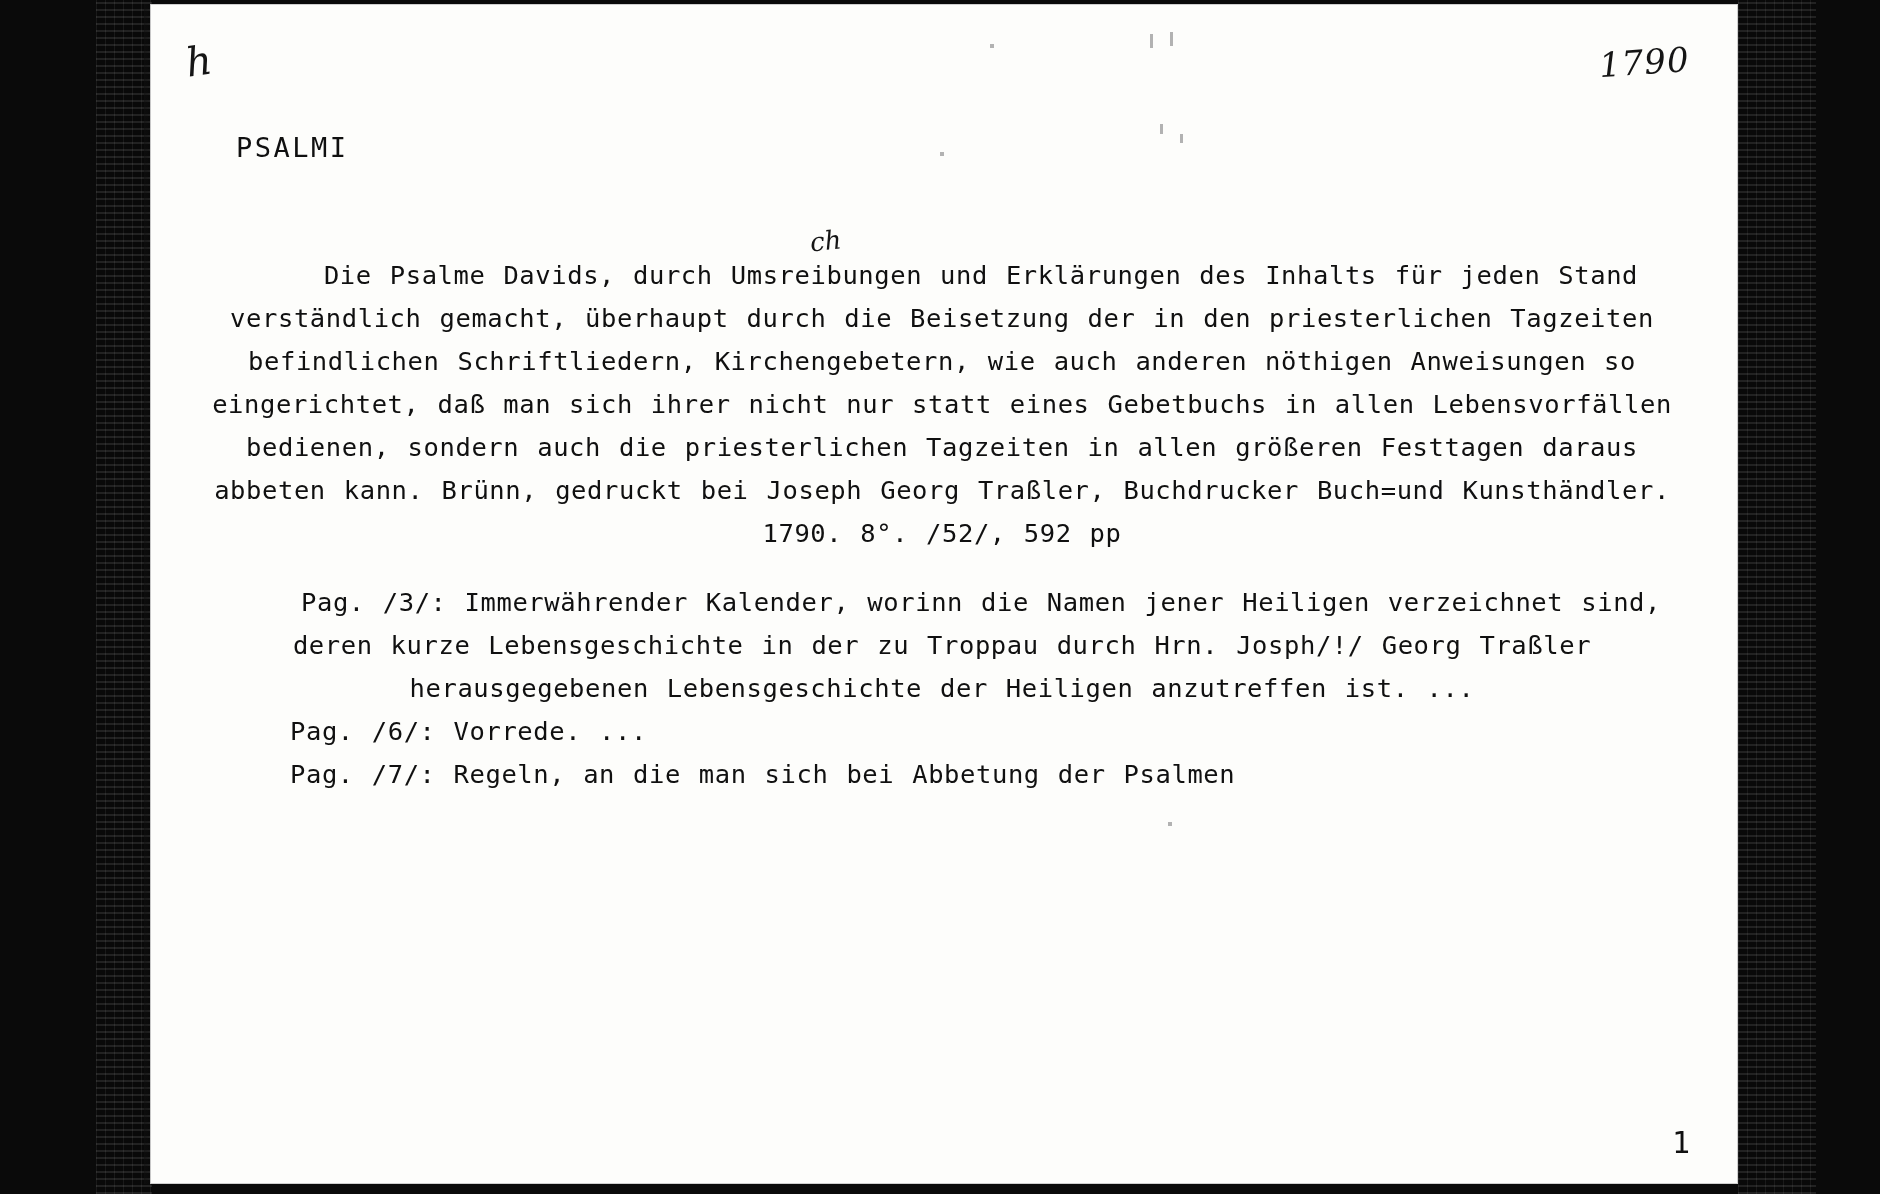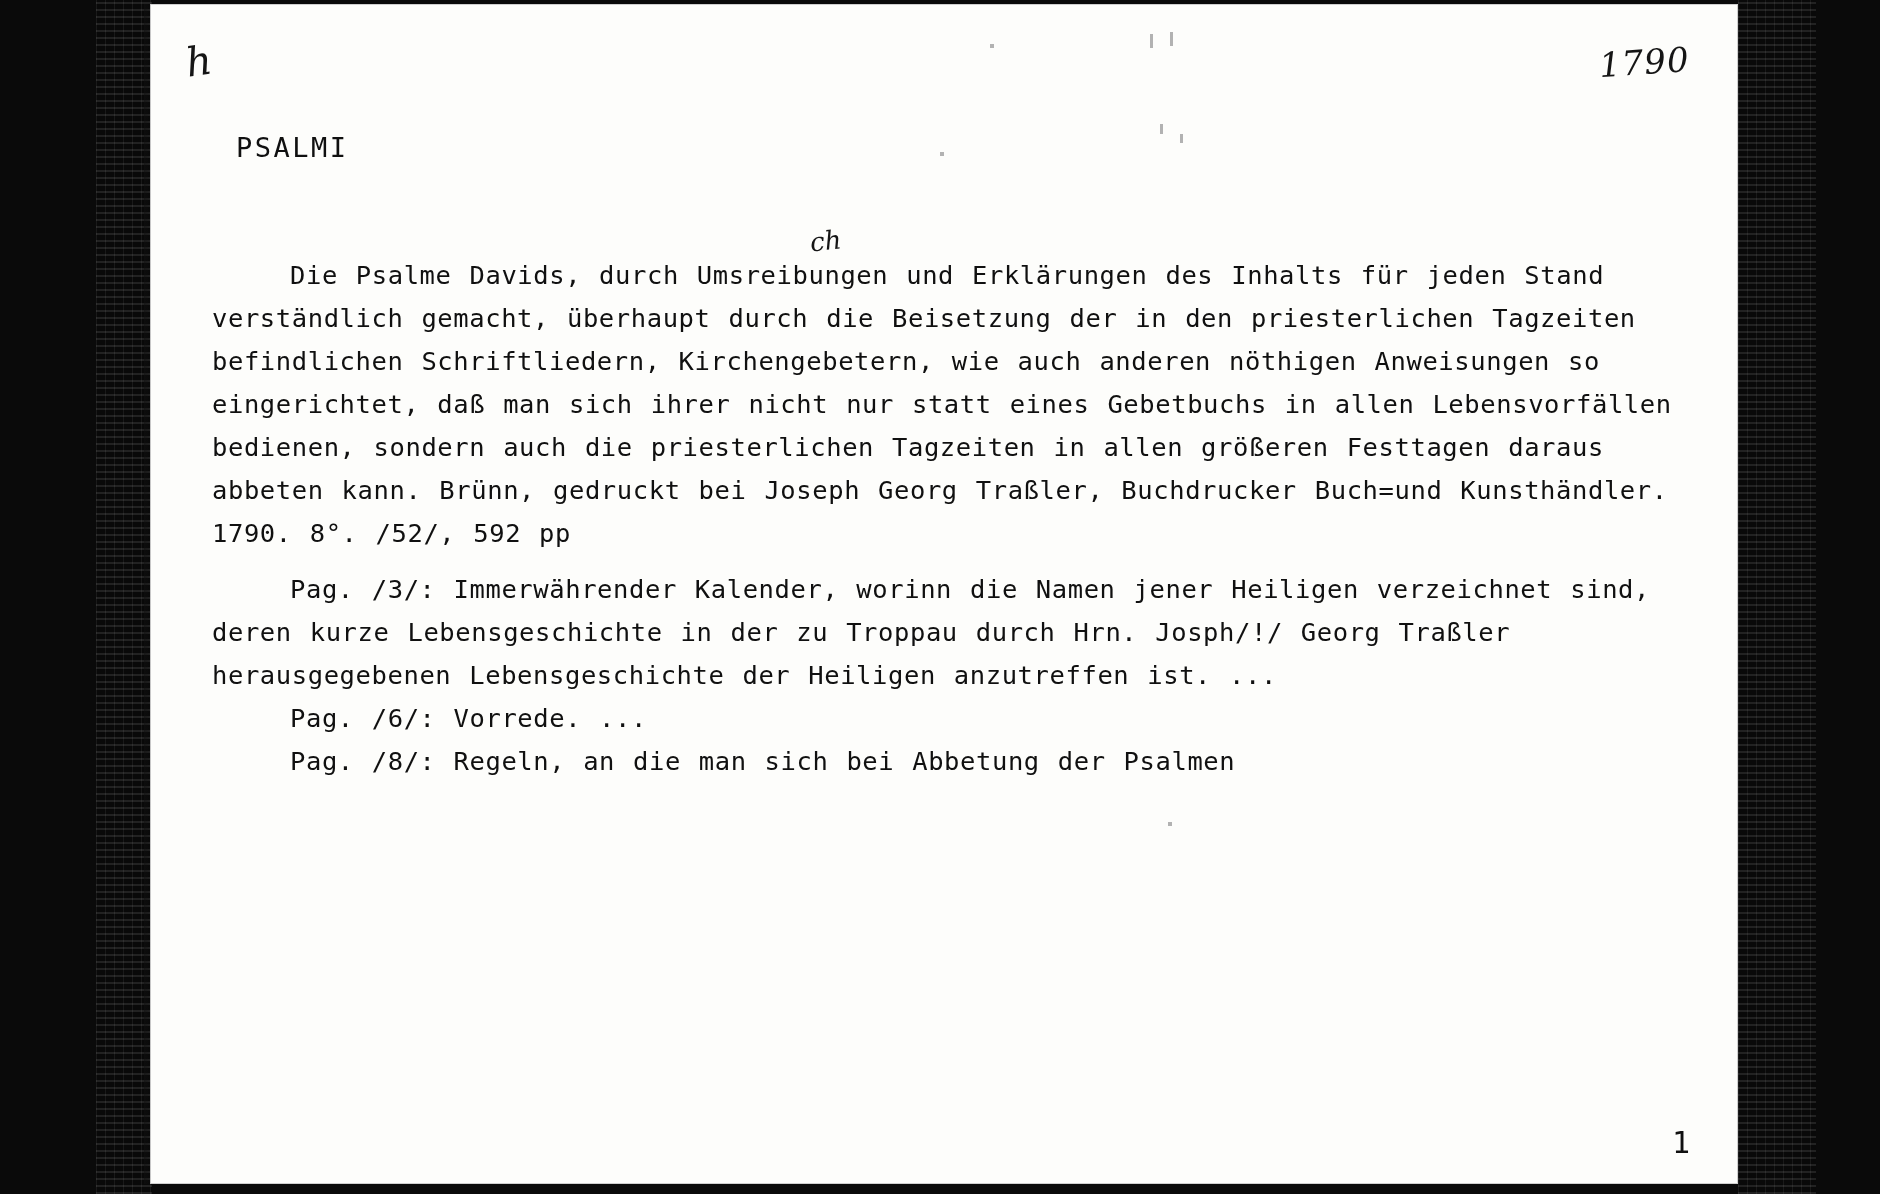--- a/index.html
+++ b/index.html
@@ -115,25 +115,25 @@
     position: absolute;
     left: 62px;
     top: 250px;
     width: 1460px;
   }
 
   .para {
     font-size: 25.5px;
     line-height: 43px;
     letter-spacing: 0.6px;
-    text-align: left;
+    text-align: center;
     white-space: pre-wrap;
     word-spacing: 2px;
   }
-  .para + .para { margin-top: 13px; }
+  .para + .para { margin-top: 26px; }
   .indent { display: inline-block; width: 78px; }
 
   .entry-line {
     font-size: 25.5px;
     line-height: 43px;
     letter-spacing: 0.6px;
     white-space: pre-wrap;
     word-spacing: 2px;
   }
 
@@ -172,21 +172,21 @@
       <div class="hand mark-ch">ch</div>
 
       <div class="body-block">
 
         <div class="para"><span class="indent"></span><span>Die Psalme Davids, durch Umsreibungen und Erklärungen des Inhalts für jeden Stand verständlich gemacht, überhaupt durch die Beisetzung der in den priesterlichen Tagzeiten befindlichen Schriftliedern, Kirchengebetern, wie auch anderen nöthigen Anweisungen so eingerichtet, daß man sich ihrer nicht nur statt eines Gebetbuchs in allen Lebensvorfällen bedienen, sondern auch die priesterlichen Tagzeiten in allen größeren Festtagen daraus abbeten kann. Brünn, gedruckt bei Joseph Georg Traßler, Buchdrucker Buch=und Kunsthändler. 1790. 8°. /52/, 592 pp</span></div>
 
         <div class="para"><span class="indent"></span><span>Pag. /3/: Immerwährender Kalender, worinn die Namen jener Heiligen verzeichnet sind, deren kurze Lebensgeschichte in der zu Troppau durch Hrn. Josph/!/ Georg Traßler herausgegebenen Lebensgeschichte der Heiligen anzutreffen ist. ...</span></div>
 
         <div class="entry-line"><span class="indent"></span><span>Pag. /6/: Vorrede. ...</span></div>
 
-        <div class="entry-line"><span class="indent"></span><span>Pag. /8/: Regeln, an die man sich bei Abbetung der Psalmen</span></div>
+        <div class="entry-line"><span class="indent"></span><span>Pag. /7/: Regeln, an die man sich bei Abbetung der Psalmen</span></div>
 
       </div>
 
       <div class="page-number">1</div>
 
       <div class="speck" style="left:840px; top:40px; width:4px; height:4px;"></div>
       <div class="speck" style="left:1000px; top:30px; width:3px; height:14px;"></div>
       <div class="speck" style="left:1020px; top:28px; width:3px; height:14px;"></div>
       <div class="speck" style="left:1010px; top:120px; width:3px; height:10px;"></div>
       <div class="speck" style="left:1030px; top:130px; width:3px; height:9px;"></div>

